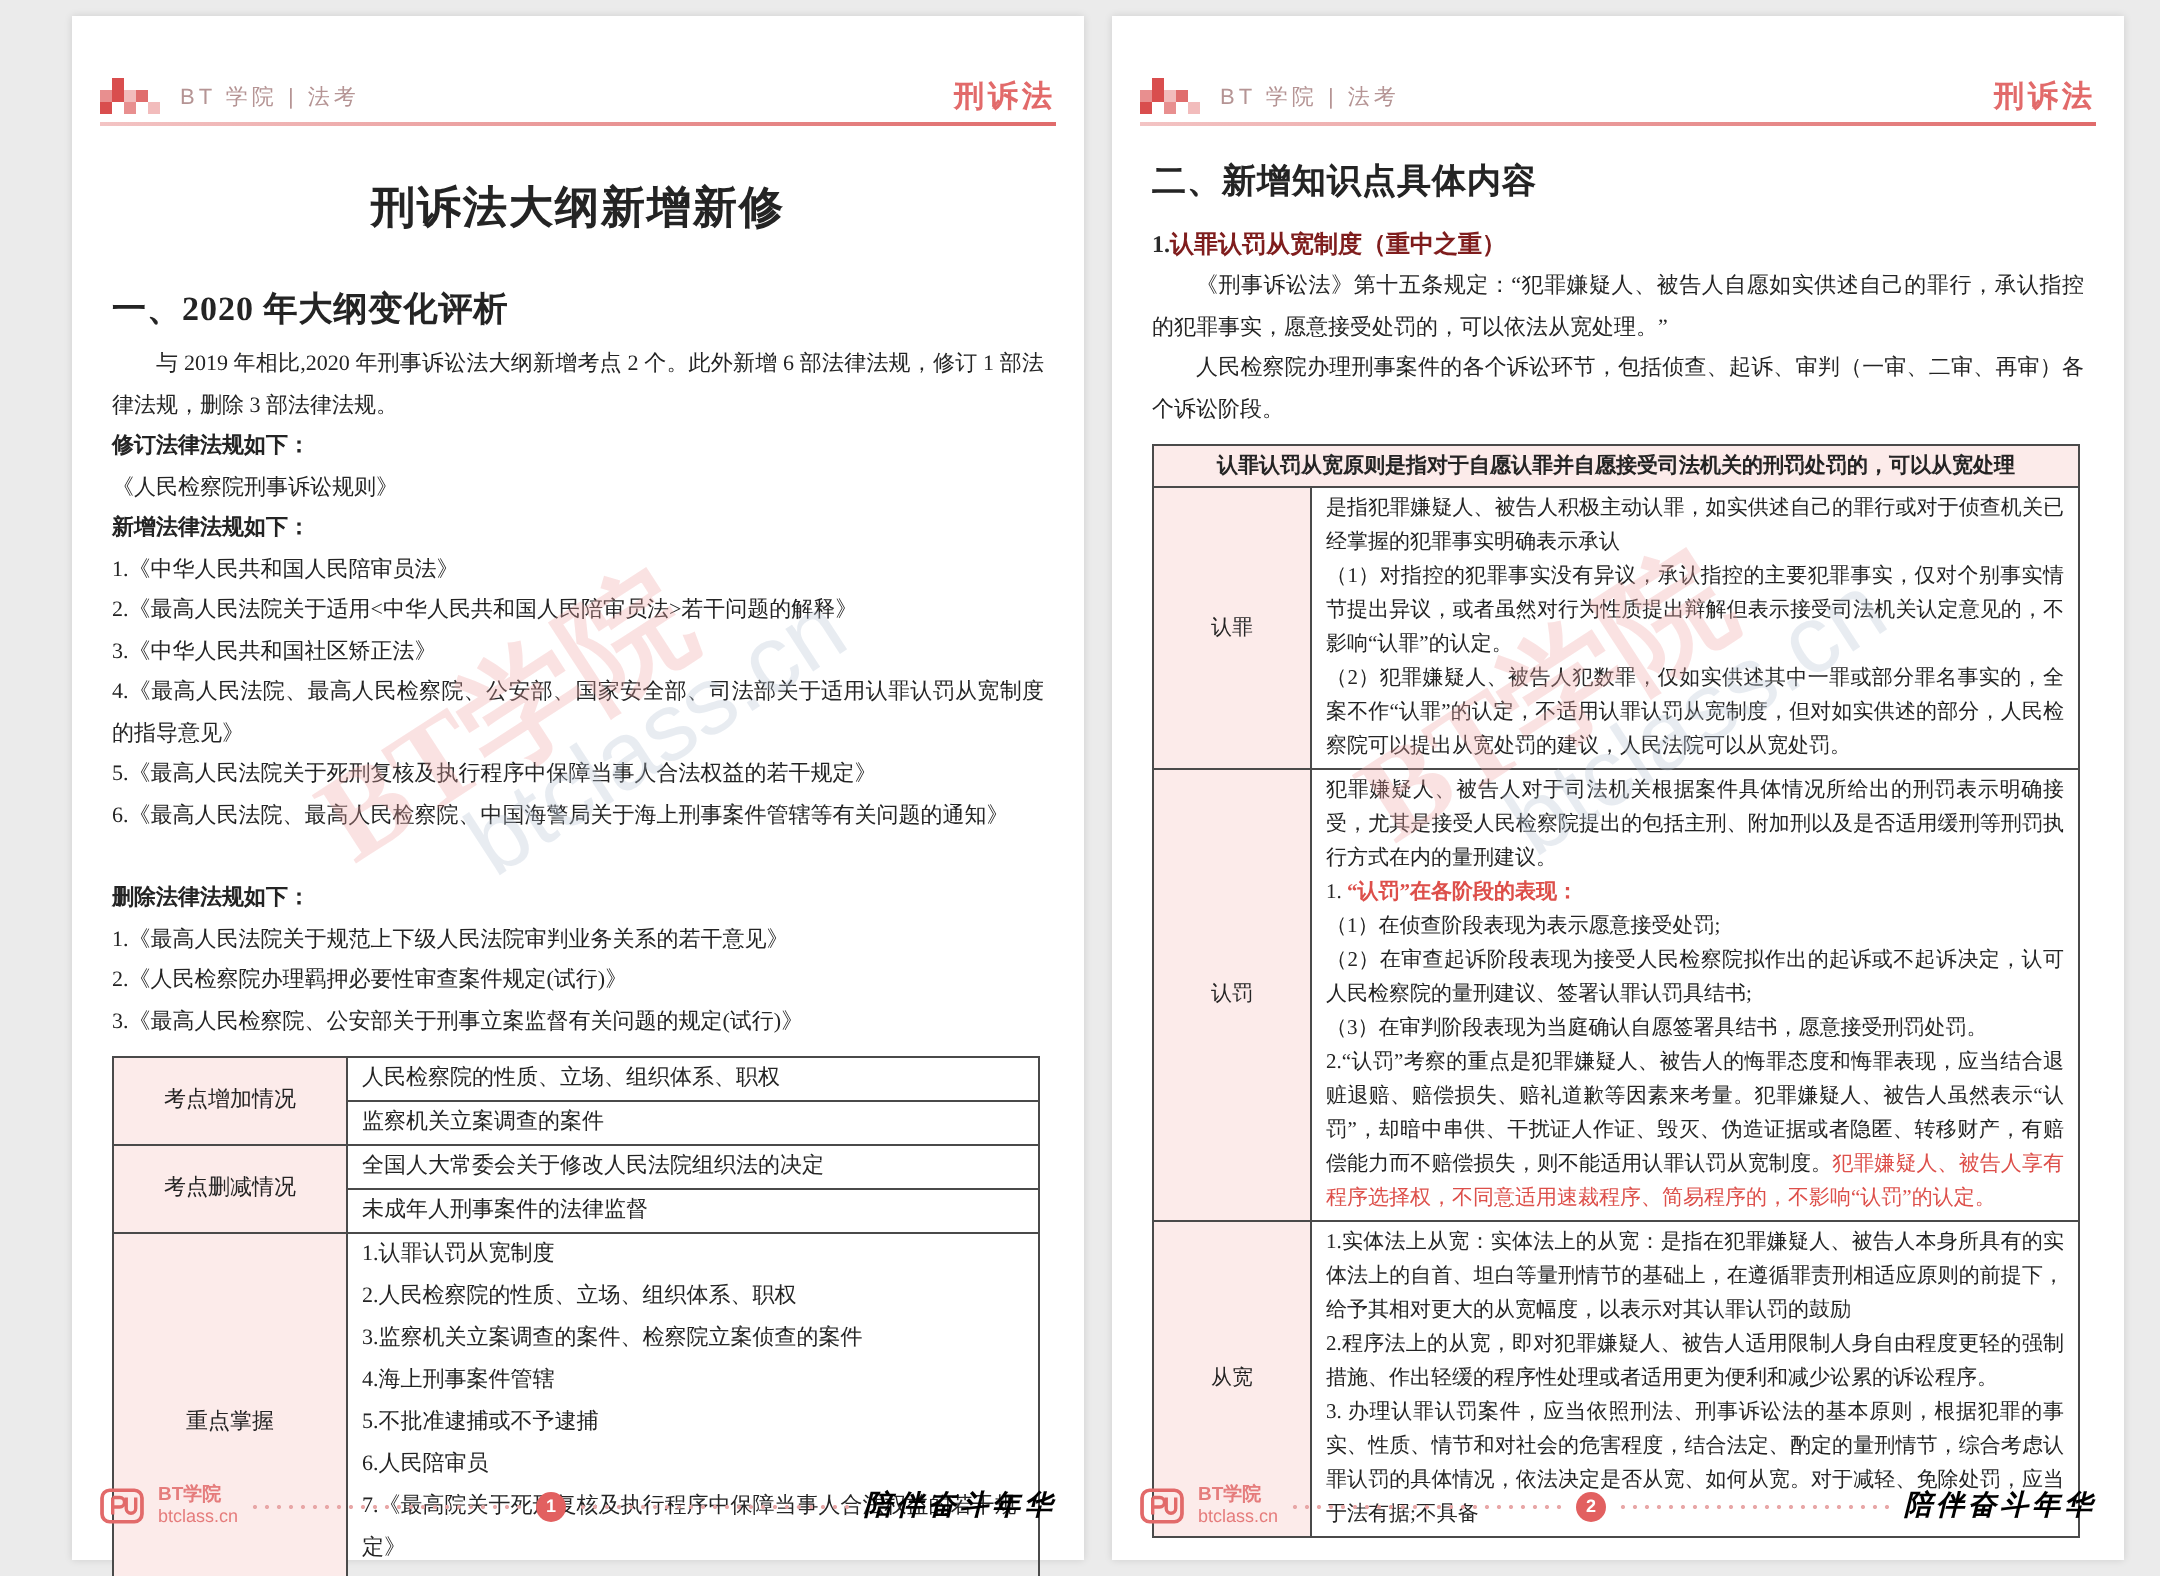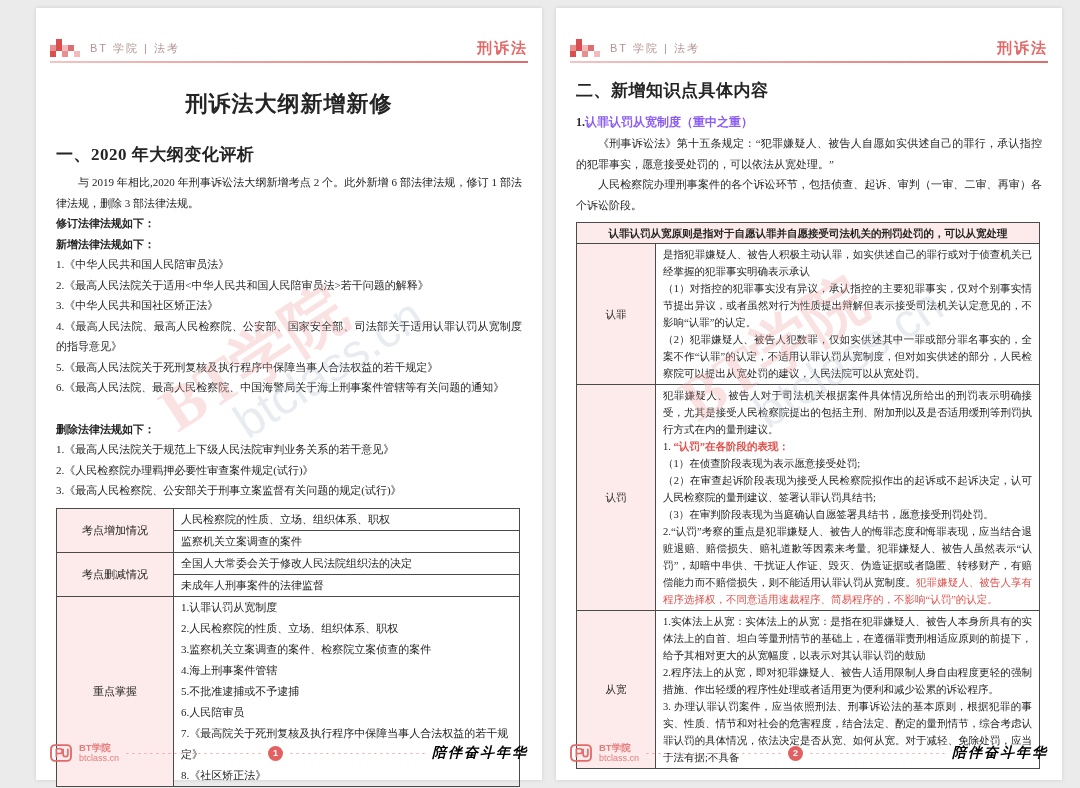--- a/index.html
+++ b/index.html
@@ -36,21 +36,21 @@
   .content{margin:0 20px;font-size:11px;line-height:20.5px;text-align:justify;}
   .doc-title{text-align:center;font-size:22px;font-weight:bold;letter-spacing:1px;margin-top:26px;}
   .h1{font-size:17px;font-weight:bold;margin:24px 20px 6px 20px;letter-spacing:.5px;}
   .indent{text-indent:2em;}
   .bold{font-weight:bold;}
   .mt{margin-top:21px;}
   .red{color:#dd4f4a;}
 
   .topic{margin:12px 20px 2px 20px;font-size:12px;font-weight:bold;}
   .topic .num{color:#2a2a2a;}
-  .topic .ttl{color:#8b5cf6;}
+  .topic .ttl{color:#7f1d1d;}
 
   
   table{border-collapse:collapse;width:464px;margin:7px 20px 0 20px;}
   td{border:1px solid #4a4a4a;padding:0 7px;vertical-align:middle;}
   .tbl-left{font-size:11px;line-height:21px;}
   .tbl-left td.lbl{background:#fcebea;text-align:center;width:108px;padding:0 4px;}
   .tbl-left td.val{text-align:left;}
   .tbl-right{font-size:10.5px;line-height:17px;}
   .tbl-right td.thead{background:#fcebea;text-align:center;font-weight:bold;height:20px;}
   .tbl-right td.lbl{background:#fcebea;text-align:center;width:64px;}
@@ -103,20 +103,21 @@
     <span class="subject">刑诉法</span>
     <span class="header-rule"></span>
   </div>
 
   <div class="doc-title">刑诉法大纲新增新修</div>
   <div class="h1">一、2020 年大纲变化评析</div>
 
   <div class="content">
     <div class="indent">与 2019 年相比,2020 年刑事诉讼法大纲新增考点 2 个。此外新增 6 部法律法规，修订 1 部法律法规，删除 3 部法律法规。</div>
     <div class="bold">修订法律法规如下：</div>
+    <div>《人民检察院刑事诉讼规则》</div>
     <div class="bold">新增法律法规如下：</div>
     <div>1.《中华人民共和国人民陪审员法》</div>
     <div>2.《最高人民法院关于适用&lt;中华人民共和国人民陪审员法&gt;若干问题的解释》</div>
     <div>3.《中华人民共和国社区矫正法》</div>
     <div>4.《最高人民法院、最高人民检察院、公安部、国家安全部、司法部关于适用认罪认罚从宽制度的指导意见》</div>
     <div>5.《最高人民法院关于死刑复核及执行程序中保障当事人合法权益的若干规定》</div>
     <div>6.《最高人民法院、最高人民检察院、中国海警局关于海上刑事案件管辖等有关问题的通知》</div>
     <div class="bold mt">删除法律法规如下：</div>
     <div>1.《最高人民法院关于规范上下级人民法院审判业务关系的若干意见》</div>
     <div>2.《人民检察院办理羁押必要性审查案件规定(试行)》</div>

